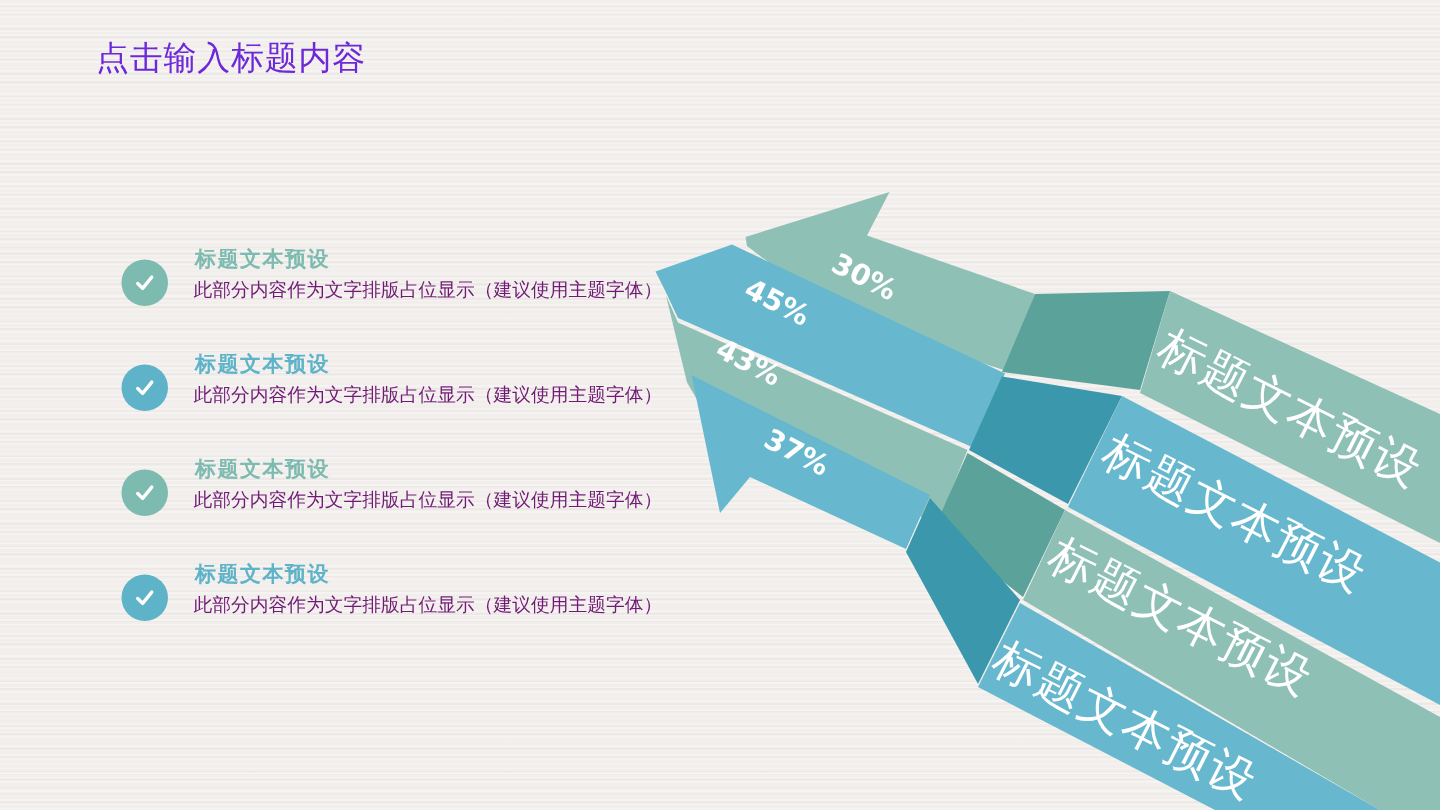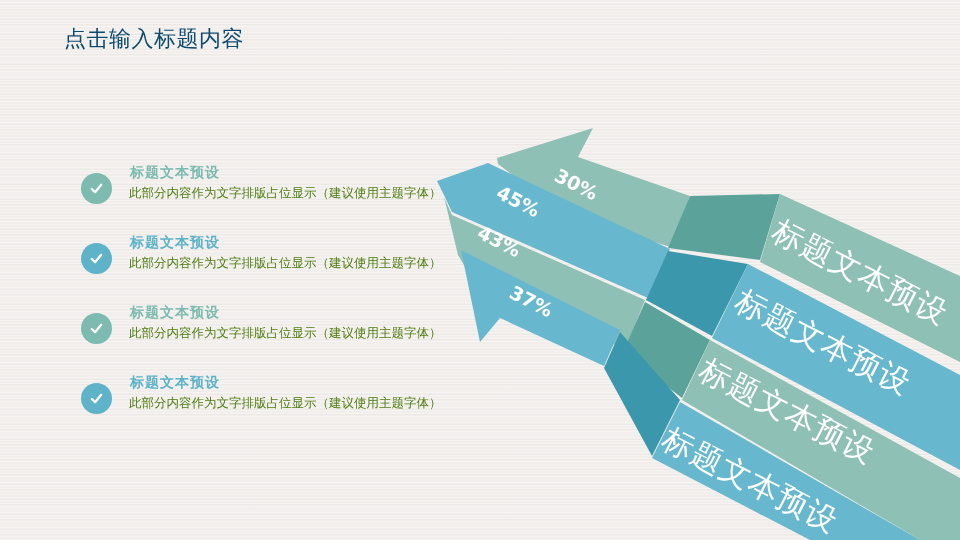--- a/index.html
+++ b/index.html
@@ -6,37 +6,37 @@
   body {
     width: 960px; height: 540px; overflow: hidden; position: relative;
     background: #f1eeeb;
     background-image:
       repeating-linear-gradient(0deg, rgba(255,255,255,0.35) 0px, rgba(255,255,255,0.35) 1px, rgba(0,0,0,0) 1px, rgba(0,0,0,0) 3px),
       repeating-linear-gradient(0deg, rgba(200,195,190,0.12) 0px, rgba(200,195,190,0.12) 1px, rgba(0,0,0,0) 1px, rgba(0,0,0,0) 5px);
     font-family: "DejaVu Sans", "Liberation Sans", sans-serif;
   }
   .slide-title {
     position: absolute; left: 64px; top: 24px;
-    font-size: 22px; color: #0c4a6e; letter-spacing: 0.5px;
+    font-size: 22px; color: #6d28d9; letter-spacing: 0.5px;
     font-family: "DejaVu Sans", sans-serif;
   }
   .item { position: absolute; left: 81px; width: 420px; height: 44px; }
   .check {
     position: absolute; left: 0; top: 6px; width: 31px; height: 31px; border-radius: 50%;
     display: flex; align-items: center; justify-content: center;
   }
   .check svg { width: 15px; height: 15px; }
   .item-title {
     position: absolute; left: 49px; top: -3px;
     font-family: "DejaVu Serif", "Liberation Serif", serif;
     font-weight: bold; font-size: 14px; letter-spacing: 1px; white-space: nowrap;
   }
   .item-desc {
     position: absolute; left: 48px; top: 18px;
-    font-size: 12.5px; color: #4d7c0f; white-space: nowrap;
+    font-size: 12.5px; color: #701a75; white-space: nowrap;
     font-family: "DejaVu Sans", sans-serif;
   }
   svg.arrows { position: absolute; left: 0; top: 0; width: 960px; height: 540px; }
   .pct {
     font-family: "DejaVu Sans", sans-serif; font-weight: bold; font-size: 19px; fill: #ffffff;
   }
   .band-label {
     font-family: "DejaVu Serif", "Liberation Serif", serif; font-size: 31px; fill: #ffffff;
     letter-spacing: 1px;
   }

